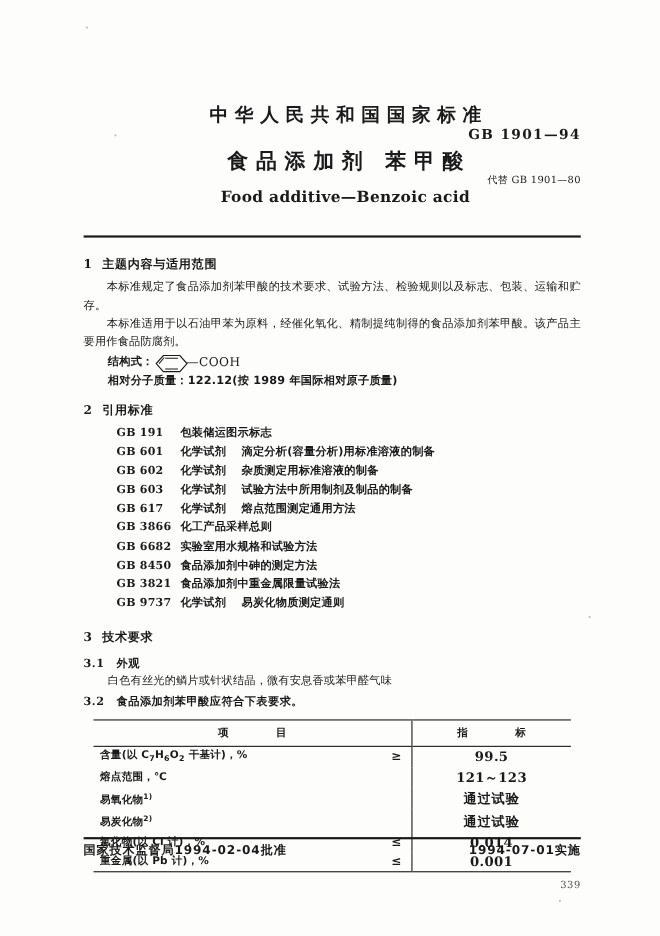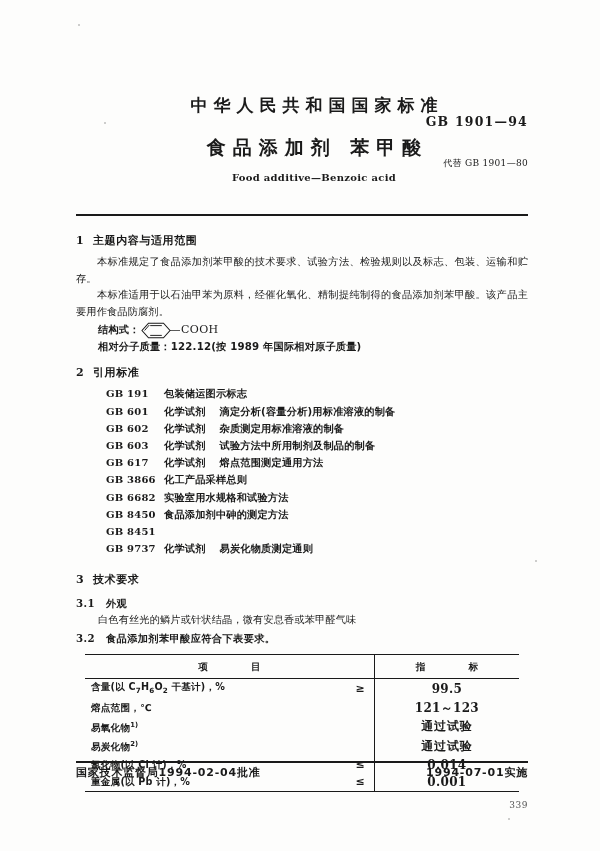--- a/index.html
+++ b/index.html
@@ -42,21 +42,21 @@
   }
   .doc-title {
     font-size: 19px;
     font-weight: bold;
     letter-spacing: 7px;
     text-indent: 7px;
     margin-top: 22px;
     line-height: 1.1;
   }
   .eng-title {
-    font-size: 10px;
+    font-size: 14px;
     font-weight: bold;
     font-family: "DejaVu Serif", "Liberation Serif", serif;
     margin-top: 14px;
     letter-spacing: .3px;
   }
   .std-no {
     position: absolute;
     right: 72px;
     top: 18px;
     font-size: 12.5px;
@@ -359,21 +359,22 @@
         <span class="ref-code">GB 6682</span>
         <span class="ref-a">实验室用水规格和试验方法</span>
         <span class="ref-b" style="margin-left:14px;"></span>
       </div>
       <div class="ref-row">
         <span class="ref-code">GB 8450</span>
         <span class="ref-a">食品添加剂中砷的测定方法</span>
         <span class="ref-b" style="margin-left:14px;"></span>
       </div>
       <div class="ref-row">
-        <span class="ref-code">GB 8451</span>
+        <span class="ref-code">GB 3821</span>
+        <span class="ref-a">食品添加剂中重金属限量试验法</span>
         <span class="ref-b" style="margin-left:14px;"></span>
       </div>
       <div class="ref-row">
         <span class="ref-code">GB 9737</span>
         <span class="ref-a">化学试剂</span>
         <span class="ref-b" style="margin-left:14px;">易炭化物质测定通则</span>
       </div>
     </div>
 
     <div class="sec-head" style="margin-top:14px;">

